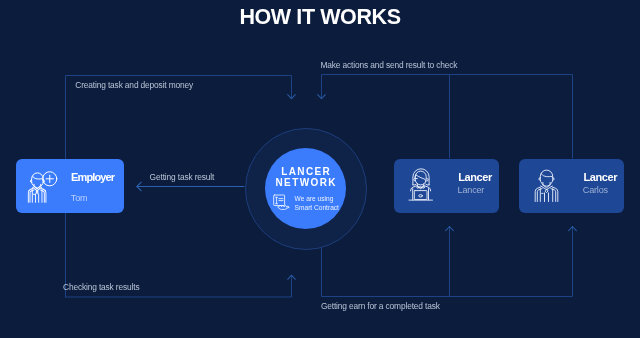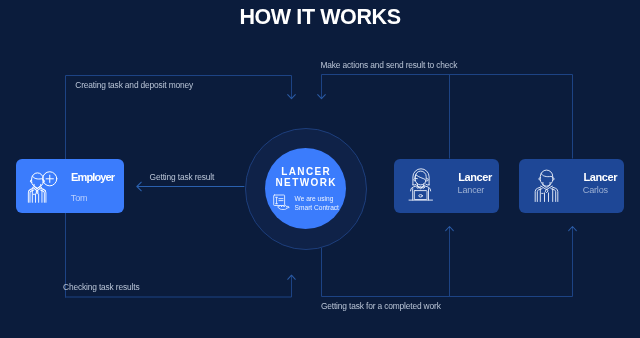--- a/index.html
+++ b/index.html
@@ -154,14 +154,14 @@
       </g>
     </svg>
     <div class="role" style="left:64.7px;top:12.6px;">Lancer</div>
     <div class="name" style="left:64.1px;top:26.6px;color:#9cb0d3;">Carlos</div>
   </div>
 
   <div class="lbl" style="left:320.5px;top:60.4px;">Make actions and send result to check</div>
   <div class="lbl" style="left:75.3px;top:79.5px;">Creating task and deposit money</div>
   <div class="lbl" style="left:149.6px;top:172.2px;">Getting task result</div>
   <div class="lbl" style="left:63px;top:282.2px;">Checking task results</div>
-  <div class="lbl" style="left:320.9px;top:301.2px;">Getting task for a completed work</div>
+  <div class="lbl" style="left:320.9px;top:301.2px;">Getting earn for a completed task</div>
 </div>
 
 </body></html>

